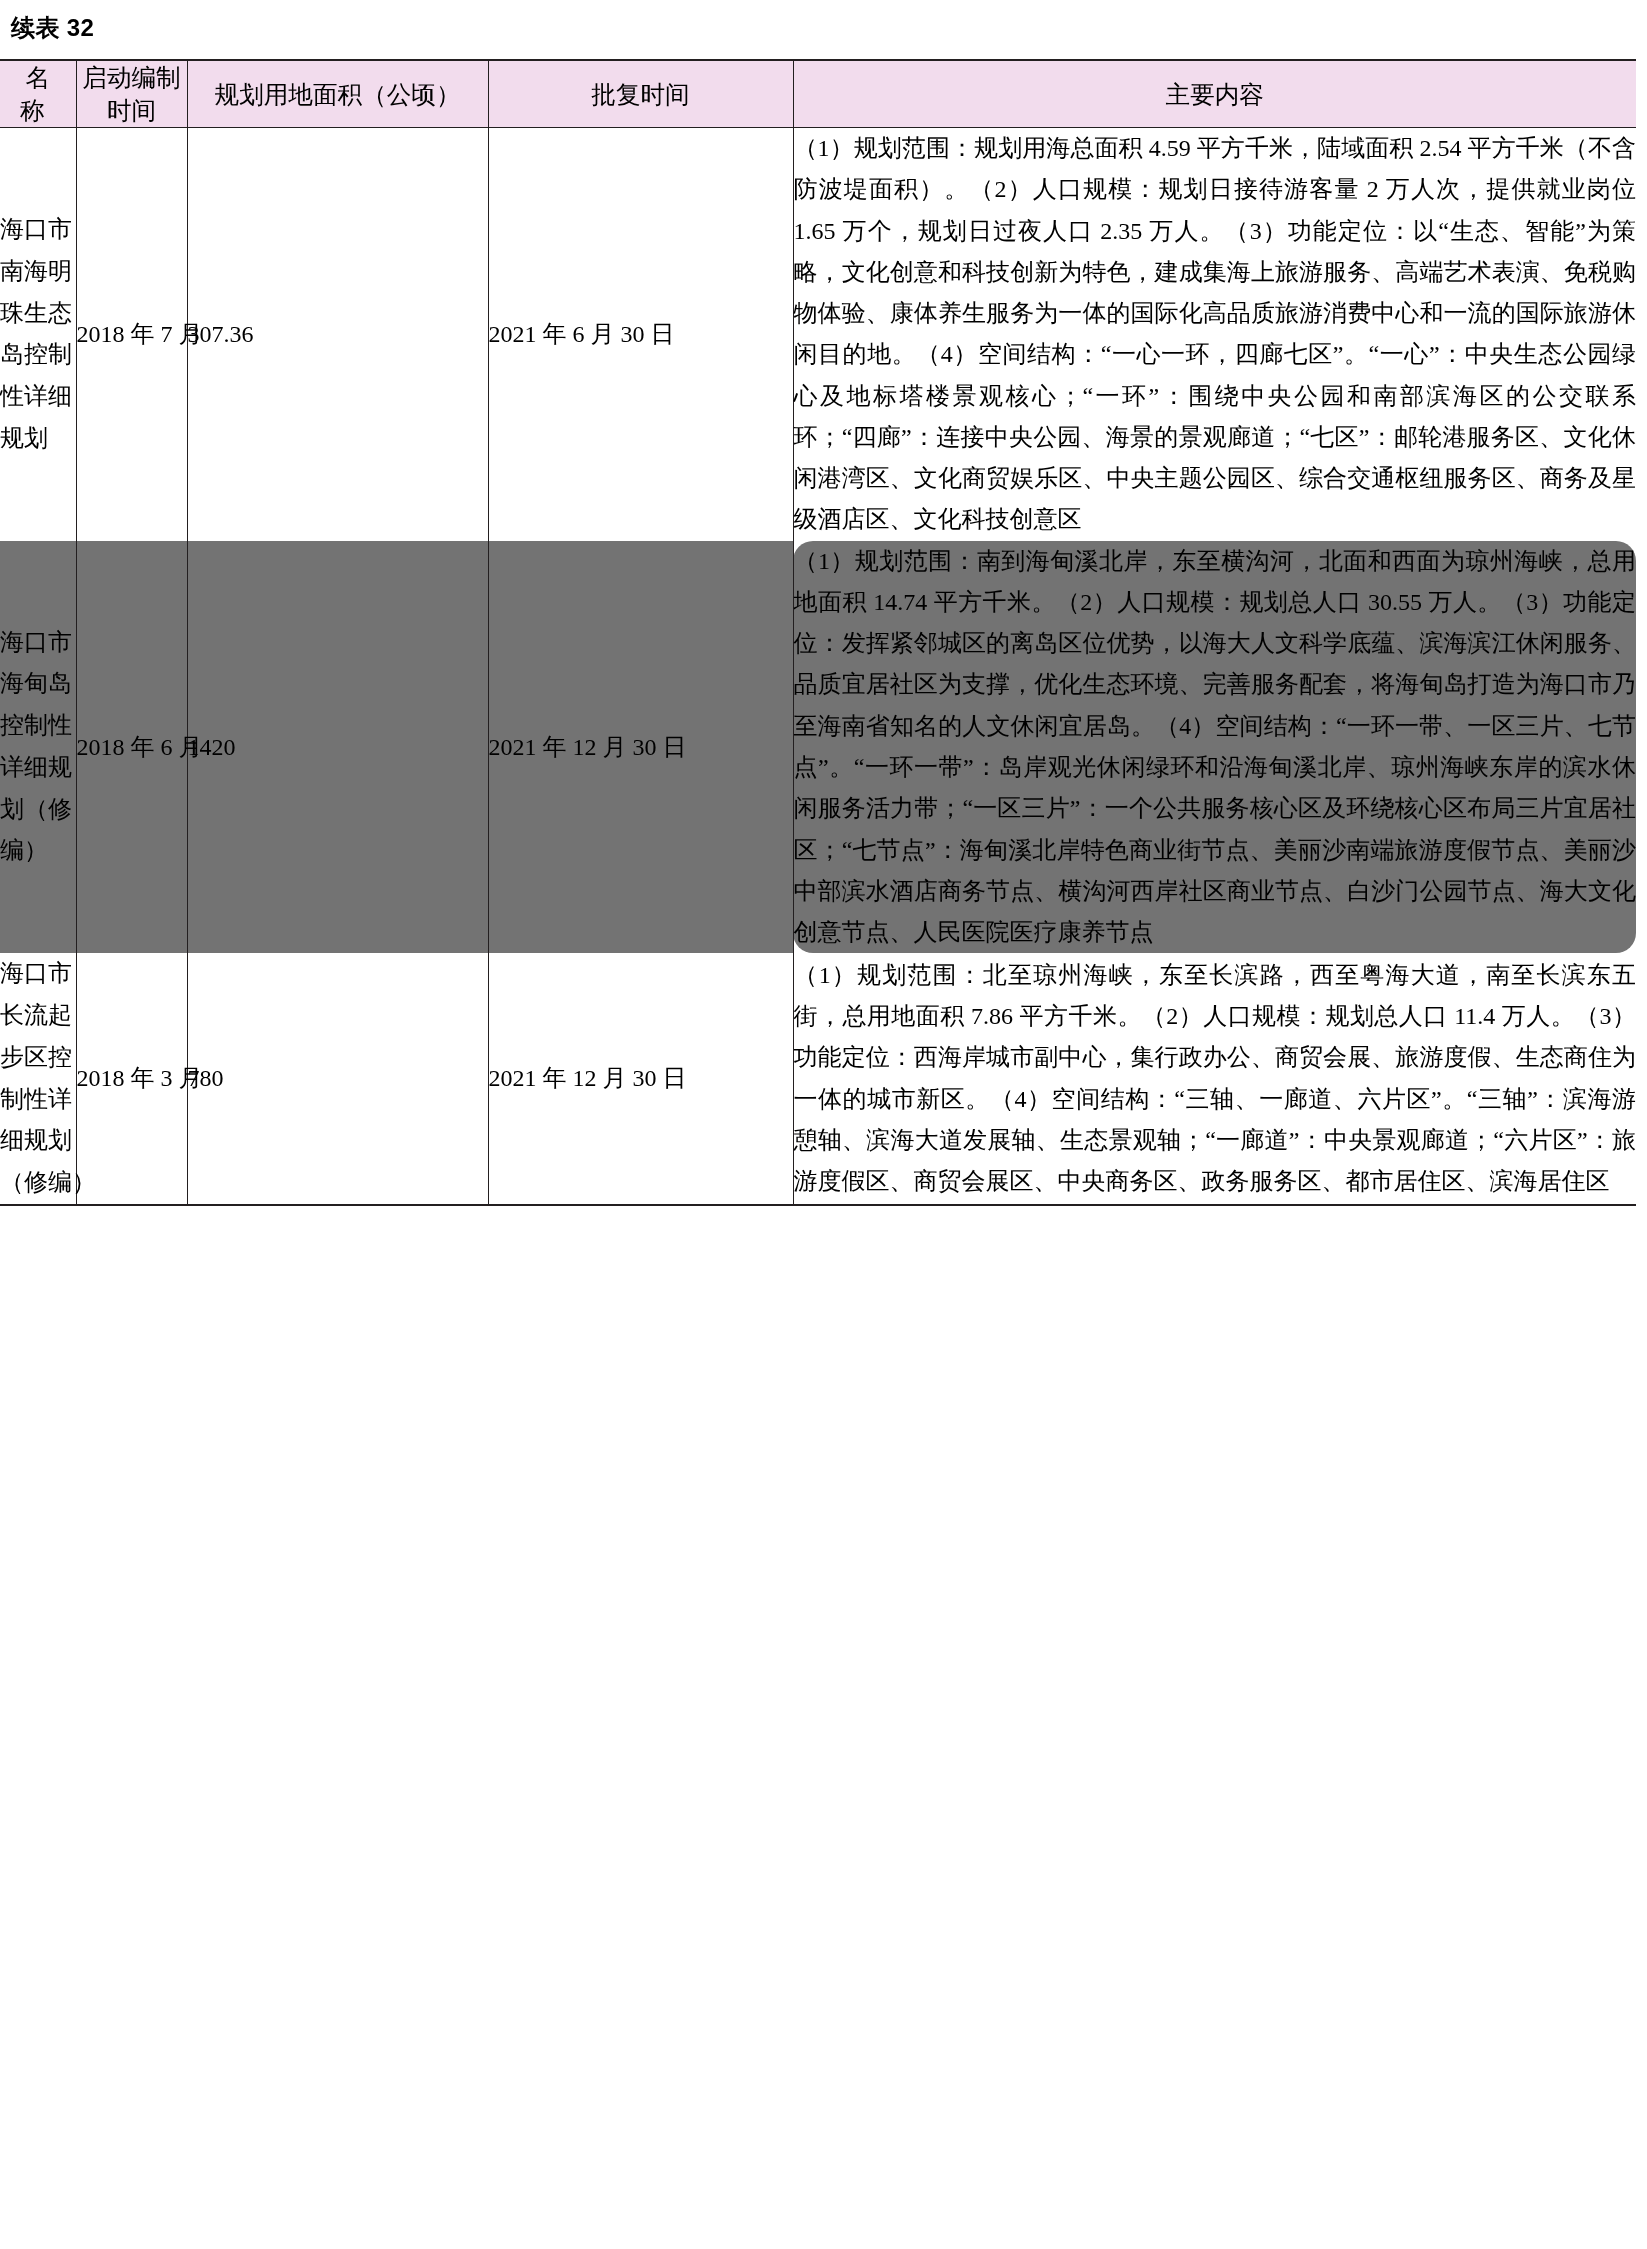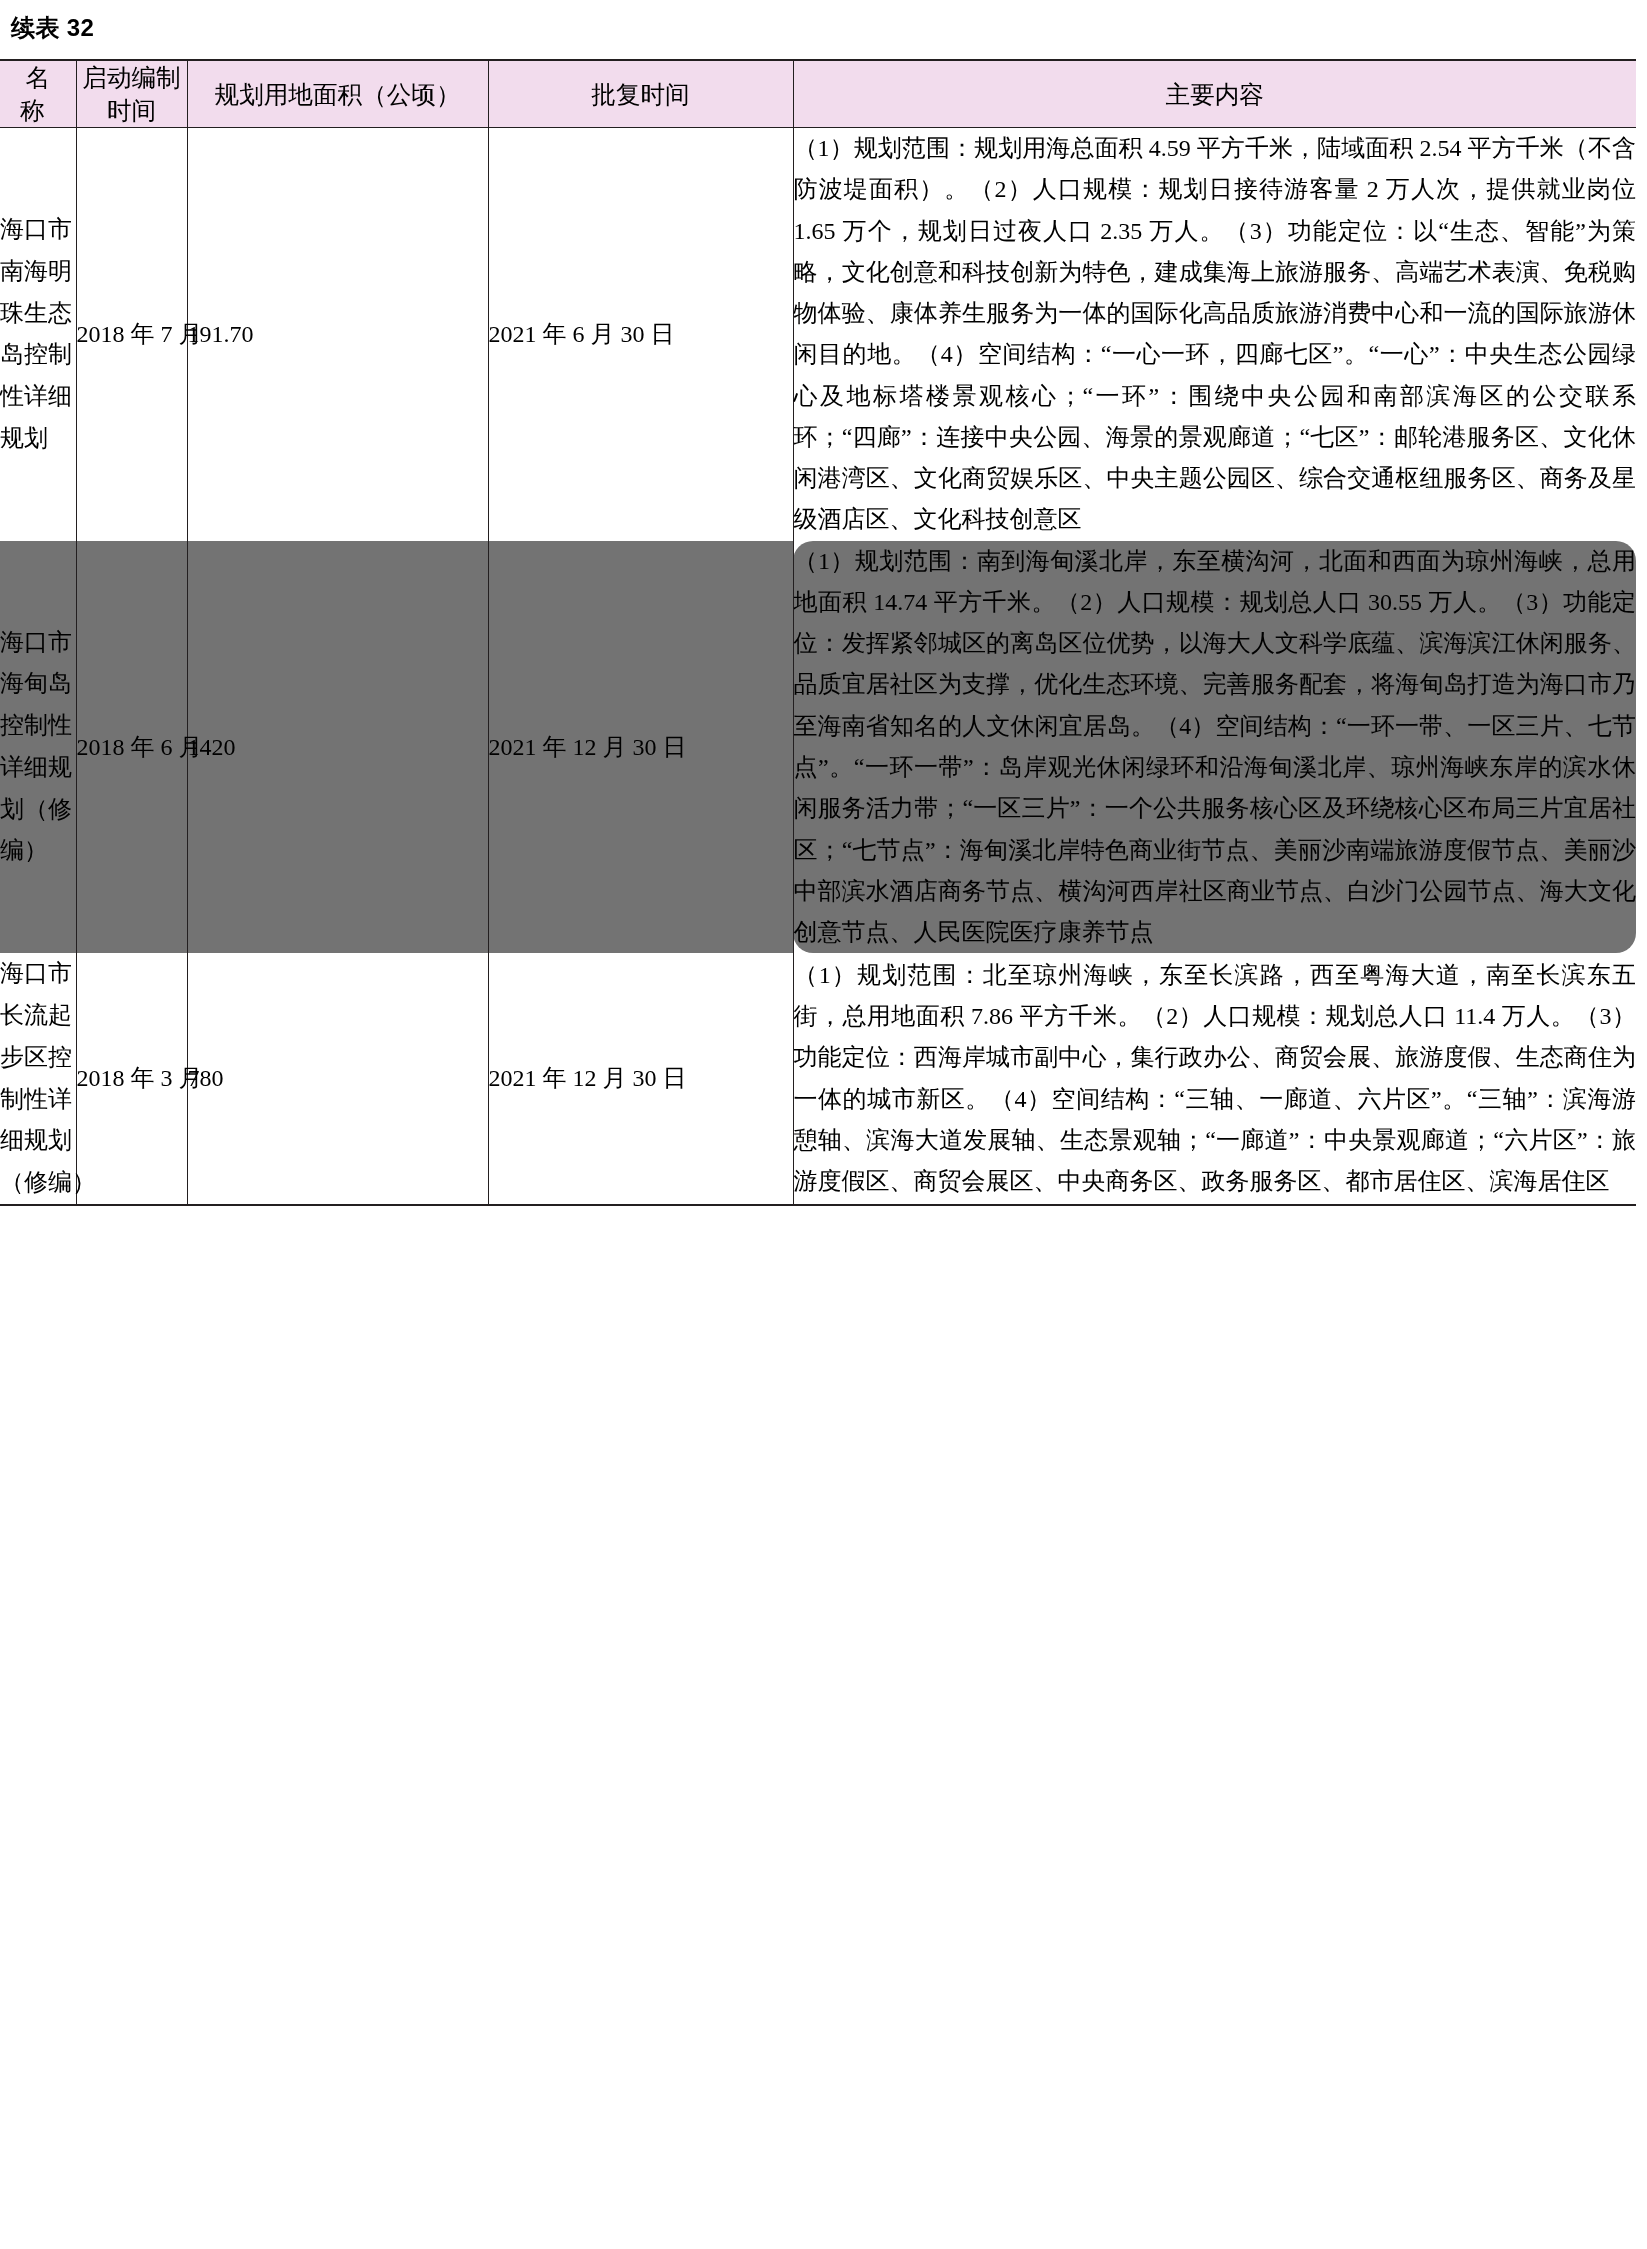--- a/index.html
+++ b/index.html
@@ -147,21 +147,21 @@
           <div class="name-lines">
             <div>海口市</div>
             <div>南海明</div>
             <div>珠生态</div>
             <div>岛控制</div>
             <div>性详细</div>
             <div>规划</div>
           </div>
         </td>
         <td class="col-start">2018 年 7 月</td>
-        <td class="col-area">191.70</td>
+        <td class="col-area">307.36</td>
         <td class="col-approve">2021 年 6 月 30 日</td>
         <td class="col-content">（1）规划范围：规划用海总面积 4.59 平方千米，陆域面积 2.54 平方千米（不含防波堤面积）。（2）人口规模：规划日接待游客量 2 万人次，提供就业岗位 1.65 万个，规划日过夜人口 2.35 万人。（3）功能定位：以“生态、智能”为策略，文化创意和科技创新为特色，建成集海上旅游服务、高端艺术表演、免税购物体验、康体养生服务为一体的国际化高品质旅游消费中心和一流的国际旅游休闲目的地。（4）空间结构：“一心一环，四廊七区”。“一心”：中央生态公园绿心及地标塔楼景观核心；“一环”：围绕中央公园和南部滨海区的公交联系环；“四廊”：连接中央公园、海景的景观廊道；“七区”：邮轮港服务区、文化休闲港湾区、文化商贸娱乐区、中央主题公园区、综合交通枢纽服务区、商务及星级酒店区、文化科技创意区</td>
       </tr>
 
       <tr class="row-shaded">
         <td class="col-name">
           <div class="name-lines">
             <div>海口市</div>
             <div>海甸岛</div>
             <div>控制性</div>

